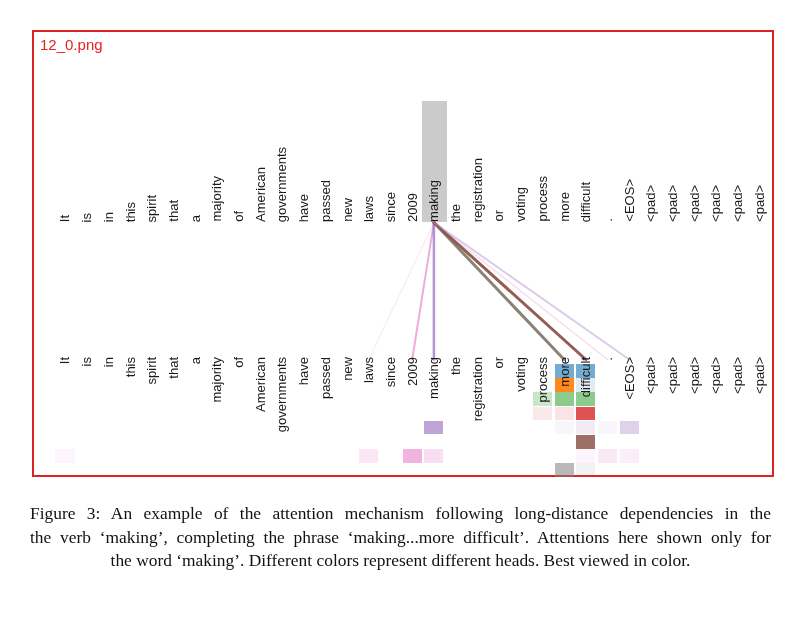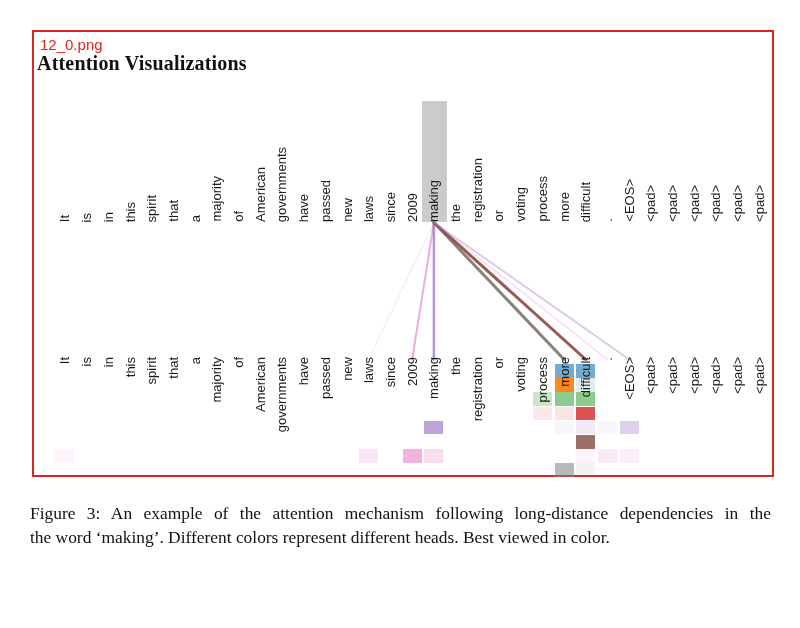--- a/index.html
+++ b/index.html
@@ -14,30 +14,29 @@
   #highlight-bar{position:absolute;background:#cbcbcb;z-index:1;}
   #line-layer{position:absolute;left:0;top:0;z-index:2;pointer-events:none;}
   .cell{position:absolute;z-index:2;}
   .tok-col{position:absolute;display:flex;justify-content:center;z-index:3;}
   .tok-col.top{align-items:flex-end;}
   .tok-col.bot{align-items:flex-start;}
   .tok{writing-mode:vertical-rl;transform:rotate(180deg);font-size:13px;color:#1a1a1a;
        white-space:nowrap;line-height:15px;font-family:"Liberation Sans",sans-serif;}
   #caption{position:absolute;left:30px;top:502px;width:741px;color:#111;
            font-family:"Liberation Serif",serif;font-size:17.4px;line-height:23.5px;}
-  .cap-line{white-space:normal;}
+  .cap-line{white-space:normal;text-align:center;}
   .cap-just{text-align:justify;text-align-last:justify;}
 </style>
 </head>
 <body>
 
 <div id="stage">
   <div id="figure-box"></div>
   <div id="file-label">12_0.png</div>
-  <div id="fig-title">Attention Visualizations</div>
 
   <div id="highlight-bar" style="left: 422.4px; top: 101px; width: 25px; height: 121px; background: rgb(203, 203, 203);"></div>
 
   <svg id="line-layer" width="800" height="628">
       <line x1="433.9" y1="222.5" x2="368.8" y2="359.5" stroke="#e377c2" stroke-opacity="0.15" stroke-width="1.5" stroke-linecap="round"></line>
       <line x1="433.9" y1="222.5" x2="412.2" y2="359.5" stroke="#e377c2" stroke-opacity="0.6" stroke-width="2" stroke-linecap="round"></line>
       <line x1="433.9" y1="222.5" x2="433.9" y2="359.5" stroke="#9467bd" stroke-opacity="0.7" stroke-width="2.5" stroke-linecap="round"></line>
       <line x1="433.9" y1="222.5" x2="564.0999999999999" y2="359.5" stroke="#7c7666" stroke-opacity="0.9" stroke-width="3" stroke-linecap="round"></line>
       <line x1="433.9" y1="222.5" x2="585.8" y2="359.5" stroke="#8a4a42" stroke-opacity="0.9" stroke-width="3" stroke-linecap="round"></line>
       <line x1="433.9" y1="222.5" x2="607.5" y2="359.5" stroke="#e377c2" stroke-opacity="0.25" stroke-width="1.5" stroke-linecap="round"></line>
@@ -269,15 +268,16 @@
       <div class="cell" style="left: 576.2px; top: 449.2px; width: 19.2px; height: 13.6px; background: rgb(227, 119, 194); opacity: 0.07;"></div>
       <div class="cell" style="left: 576.2px; top: 463.4px; width: 19.2px; height: 13.6px; background: rgb(127, 127, 127); opacity: 0.1;"></div>
       <div class="cell" style="left: 597.9px; top: 420.8px; width: 19.2px; height: 13.6px; background: rgb(148, 103, 189); opacity: 0.06;"></div>
       <div class="cell" style="left: 597.9px; top: 449.2px; width: 19.2px; height: 13.6px; background: rgb(227, 119, 194); opacity: 0.16;"></div>
       <div class="cell" style="left: 619.6px; top: 420.8px; width: 19.2px; height: 13.6px; background: rgb(148, 103, 189); opacity: 0.3;"></div>
       <div class="cell" style="left: 619.6px; top: 449.2px; width: 19.2px; height: 13.6px; background: rgb(227, 119, 194); opacity: 0.12;"></div>
     </div>
 
   <div id="caption">
       <div class="cap-line cap-just">Figure 3: An example of the attention mechanism following long-distance dependencies in the</div>
+      <div class="cap-line cap-just">the verb ‘making’, completing the phrase ‘making...more difficult’. Attentions here shown only for</div>
       <div class="cap-line">the word ‘making’. Different colors represent different heads. Best viewed in color.</div>
     </div>
 </div>
 
 </body></html>

